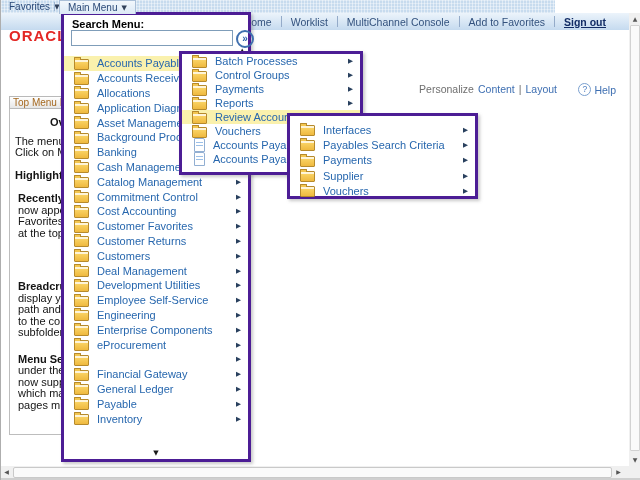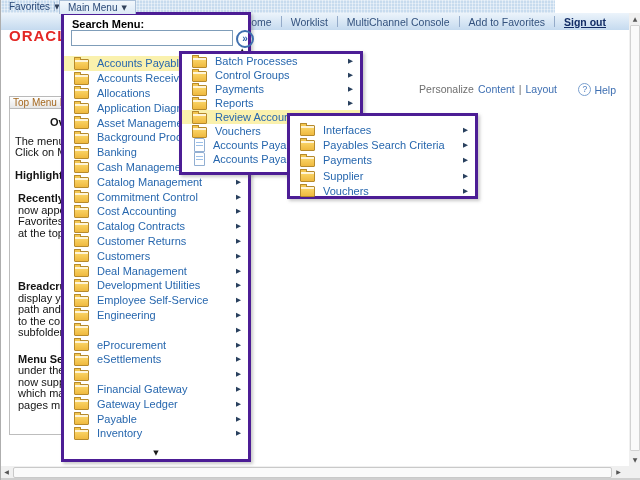--- a/index.html
+++ b/index.html
@@ -239,21 +239,21 @@
           <span class="lbl">Commitment Control</span>
           <span class="arr"></span>
         </div>
         <div class="mi">
           <span class="folder"></span>
           <span class="lbl">Cost Accounting</span>
           <span class="arr"></span>
         </div>
         <div class="mi">
           <span class="folder"></span>
-          <span class="lbl">Catalog Contracts</span>
+          <span class="lbl">Customer Favorites</span>
           <span class="arr"></span>
         </div>
         <div class="mi">
           <span class="folder"></span>
           <span class="lbl">Customer Returns</span>
           <span class="arr"></span>
         </div>
         <div class="mi">
           <span class="folder"></span>
           <span class="lbl">Customers</span>
@@ -274,44 +274,40 @@
           <span class="lbl">Employee Self-Service</span>
           <span class="arr"></span>
         </div>
         <div class="mi">
           <span class="folder"></span>
           <span class="lbl">Engineering</span>
           <span class="arr"></span>
         </div>
         <div class="mi">
           <span class="folder"></span>
+          <span class="lbl">Enterprise Components</span>
           <span class="arr"></span>
         </div>
         <div class="mi">
           <span class="folder"></span>
           <span class="lbl">eProcurement</span>
           <span class="arr"></span>
         </div>
         <div class="mi">
           <span class="folder"></span>
-          <span class="lbl">eSettlements</span>
-          <span class="arr"></span>
-        </div>
-        <div class="mi">
-          <span class="folder"></span>
           <span class="arr"></span>
         </div>
         <div class="mi">
           <span class="folder"></span>
           <span class="lbl">Financial Gateway</span>
           <span class="arr"></span>
         </div>
         <div class="mi">
           <span class="folder"></span>
-          <span class="lbl">Gateway Ledger</span>
+          <span class="lbl">General Ledger</span>
           <span class="arr"></span>
         </div>
         <div class="mi">
           <span class="folder"></span>
           <span class="lbl">Payable</span>
           <span class="arr"></span>
         </div>
         <div class="mi">
           <span class="folder"></span>
           <span class="lbl">Inventory</span>

